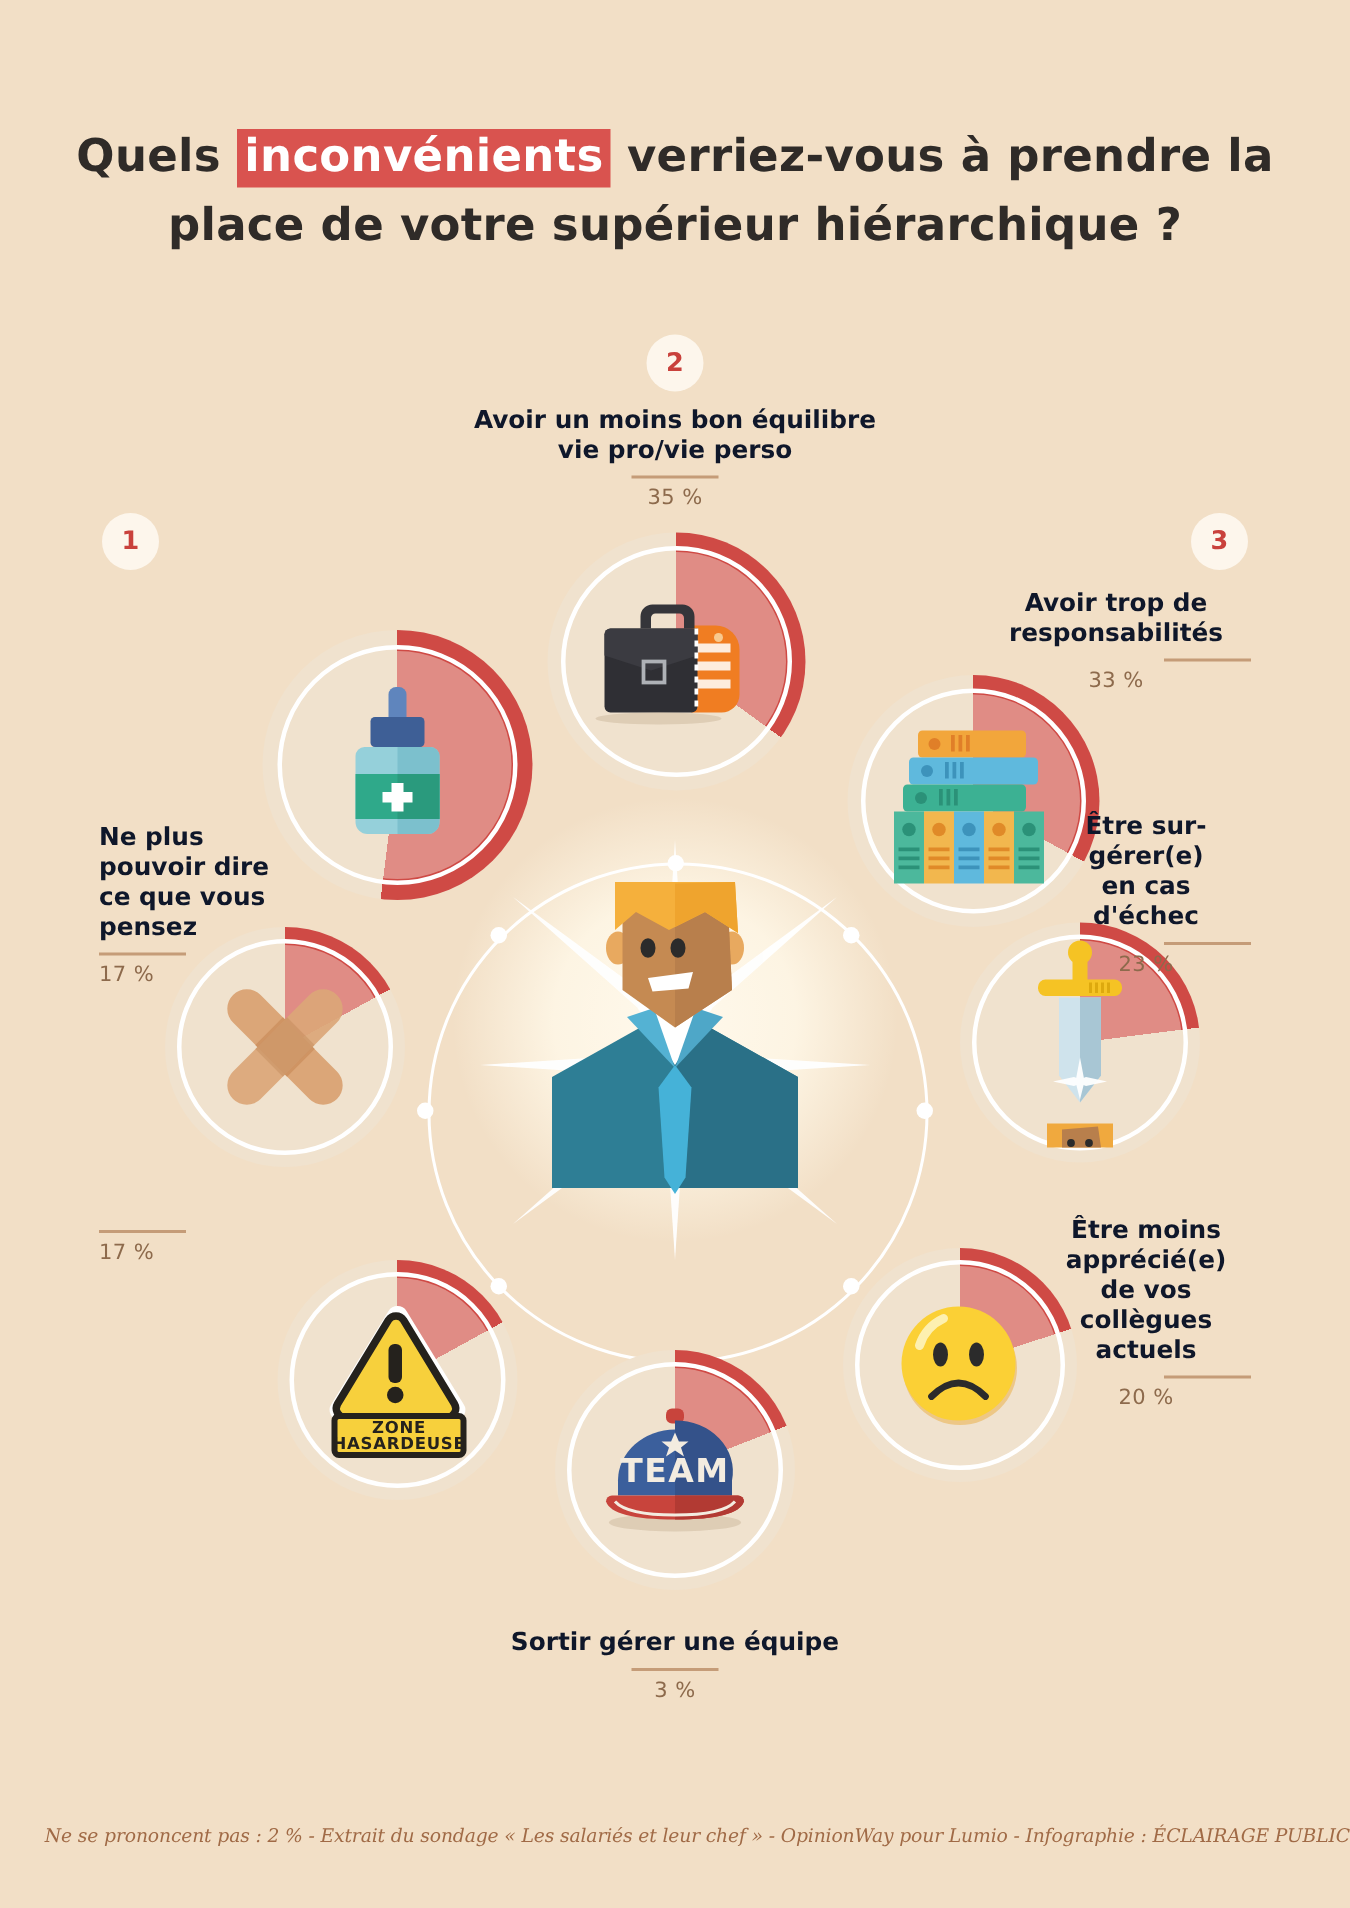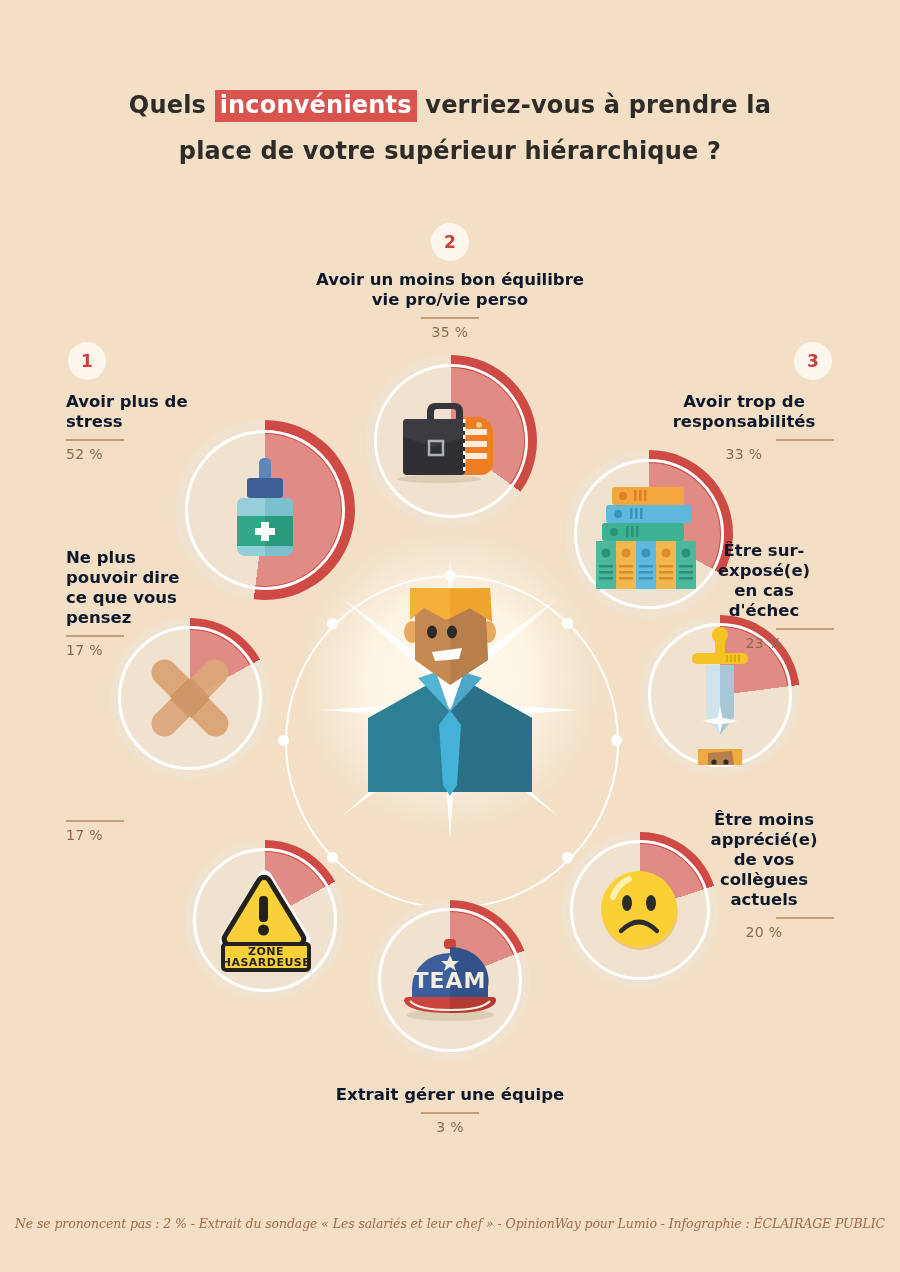--- a/index.html
+++ b/index.html
@@ -11,21 +11,21 @@
     position:relative;
   }
   #stage{position:absolute;inset:0;}
 
   
   .title{
     position:absolute;left:0;right:0;top:82px;
     text-align:center;
     font-family:"DejaVu Sans", sans-serif;
     font-weight:bold;
-    font-size:24px;
+    font-size:30px;
     line-height:46px;
     letter-spacing:0.2px;
     color:#2f2b28;
   }
   .title .hl{
     background:#d9534f;
     color:#ffffff;
     padding:1px 5px 3px 5px;
   }
 
@@ -92,21 +92,21 @@
     background:#ffffff;
   }
   #glow{
     position:absolute;border-radius:50%;
     background:radial-gradient(circle,#fff9ec 0%,rgba(255,248,232,.85) 38%,rgba(246,230,205,0) 70%);
   }
 
   
   .footer{
     position:absolute;left:0;right:0;top:1216px;
-    text-align:center;
+    text-align:right;
     font-family:"DejaVu Serif", serif;
     font-style:italic;
     font-size:12.5px;
     color:#a06a46;
     letter-spacing:-.1px;
   }
   svg{display:block;overflow:visible;}
 </style>
 </head>
 <body>
@@ -406,62 +406,56 @@
   <div class="badge" style="left:68px;top:342px;">
       <span>1</span>
     </div>
   <div class="badge" style="left:431px;top:223px;">
       <span>2</span>
     </div>
   <div class="badge" style="left:794px;top:342px;">
       <span>3</span>
     </div>
 
-  <div class="label-block al-left" style="left:66px;top:392px;width:180px;">
-    <div class="label-text">Avoir plus de
-stress</div>
-    <div class="rule"></div>
-    <div class="pct">52 %</div>
-  </div>
 
   <div class="label-block al-center" style="left:285px;top:270px;width:330px;">
     <div class="label-text">Avoir un moins bon équilibre
 vie pro/vie perso</div>
     <div class="rule"></div>
     <div class="pct">35 %</div>
   </div>
 
   <div class="label-block al-right" style="left:654px;top:392px;width:180px;">
     <div class="label-text">Avoir trop de
 responsabilités</div>
     <div class="rule"></div>
     <div class="pct">33 %</div>
   </div>
 
   <div class="label-block al-right" style="left:694px;top:541px;width:140px;">
     <div class="label-text">Être sur-
-exposé(e)
+gérer(e)
 en cas
 d'échec</div>
     <div class="rule"></div>
     <div class="pct">23 %</div>
   </div>
 
   <div class="label-block al-right" style="left:694px;top:810px;width:140px;">
     <div class="label-text">Être moins
 apprécié(e)
 de vos
 collègues
 actuels</div>
     <div class="rule"></div>
     <div class="pct">20 %</div>
   </div>
 
   <div class="label-block al-center" style="left:290px;top:1085px;width:320px;">
-    <div class="label-text">Extrait gérer une équipe</div>
+    <div class="label-text">Sortir gérer une équipe</div>
     <div class="rule"></div>
     <div class="pct">3 %</div>
   </div>
 
   <div class="label-block al-left" style="left:66px;top:813px;width:180px;">
     <div class="rule"></div>
     <div class="pct">17 %</div>
   </div>
 
   <div class="label-block al-left" style="left:66px;top:548px;width:160px;">

